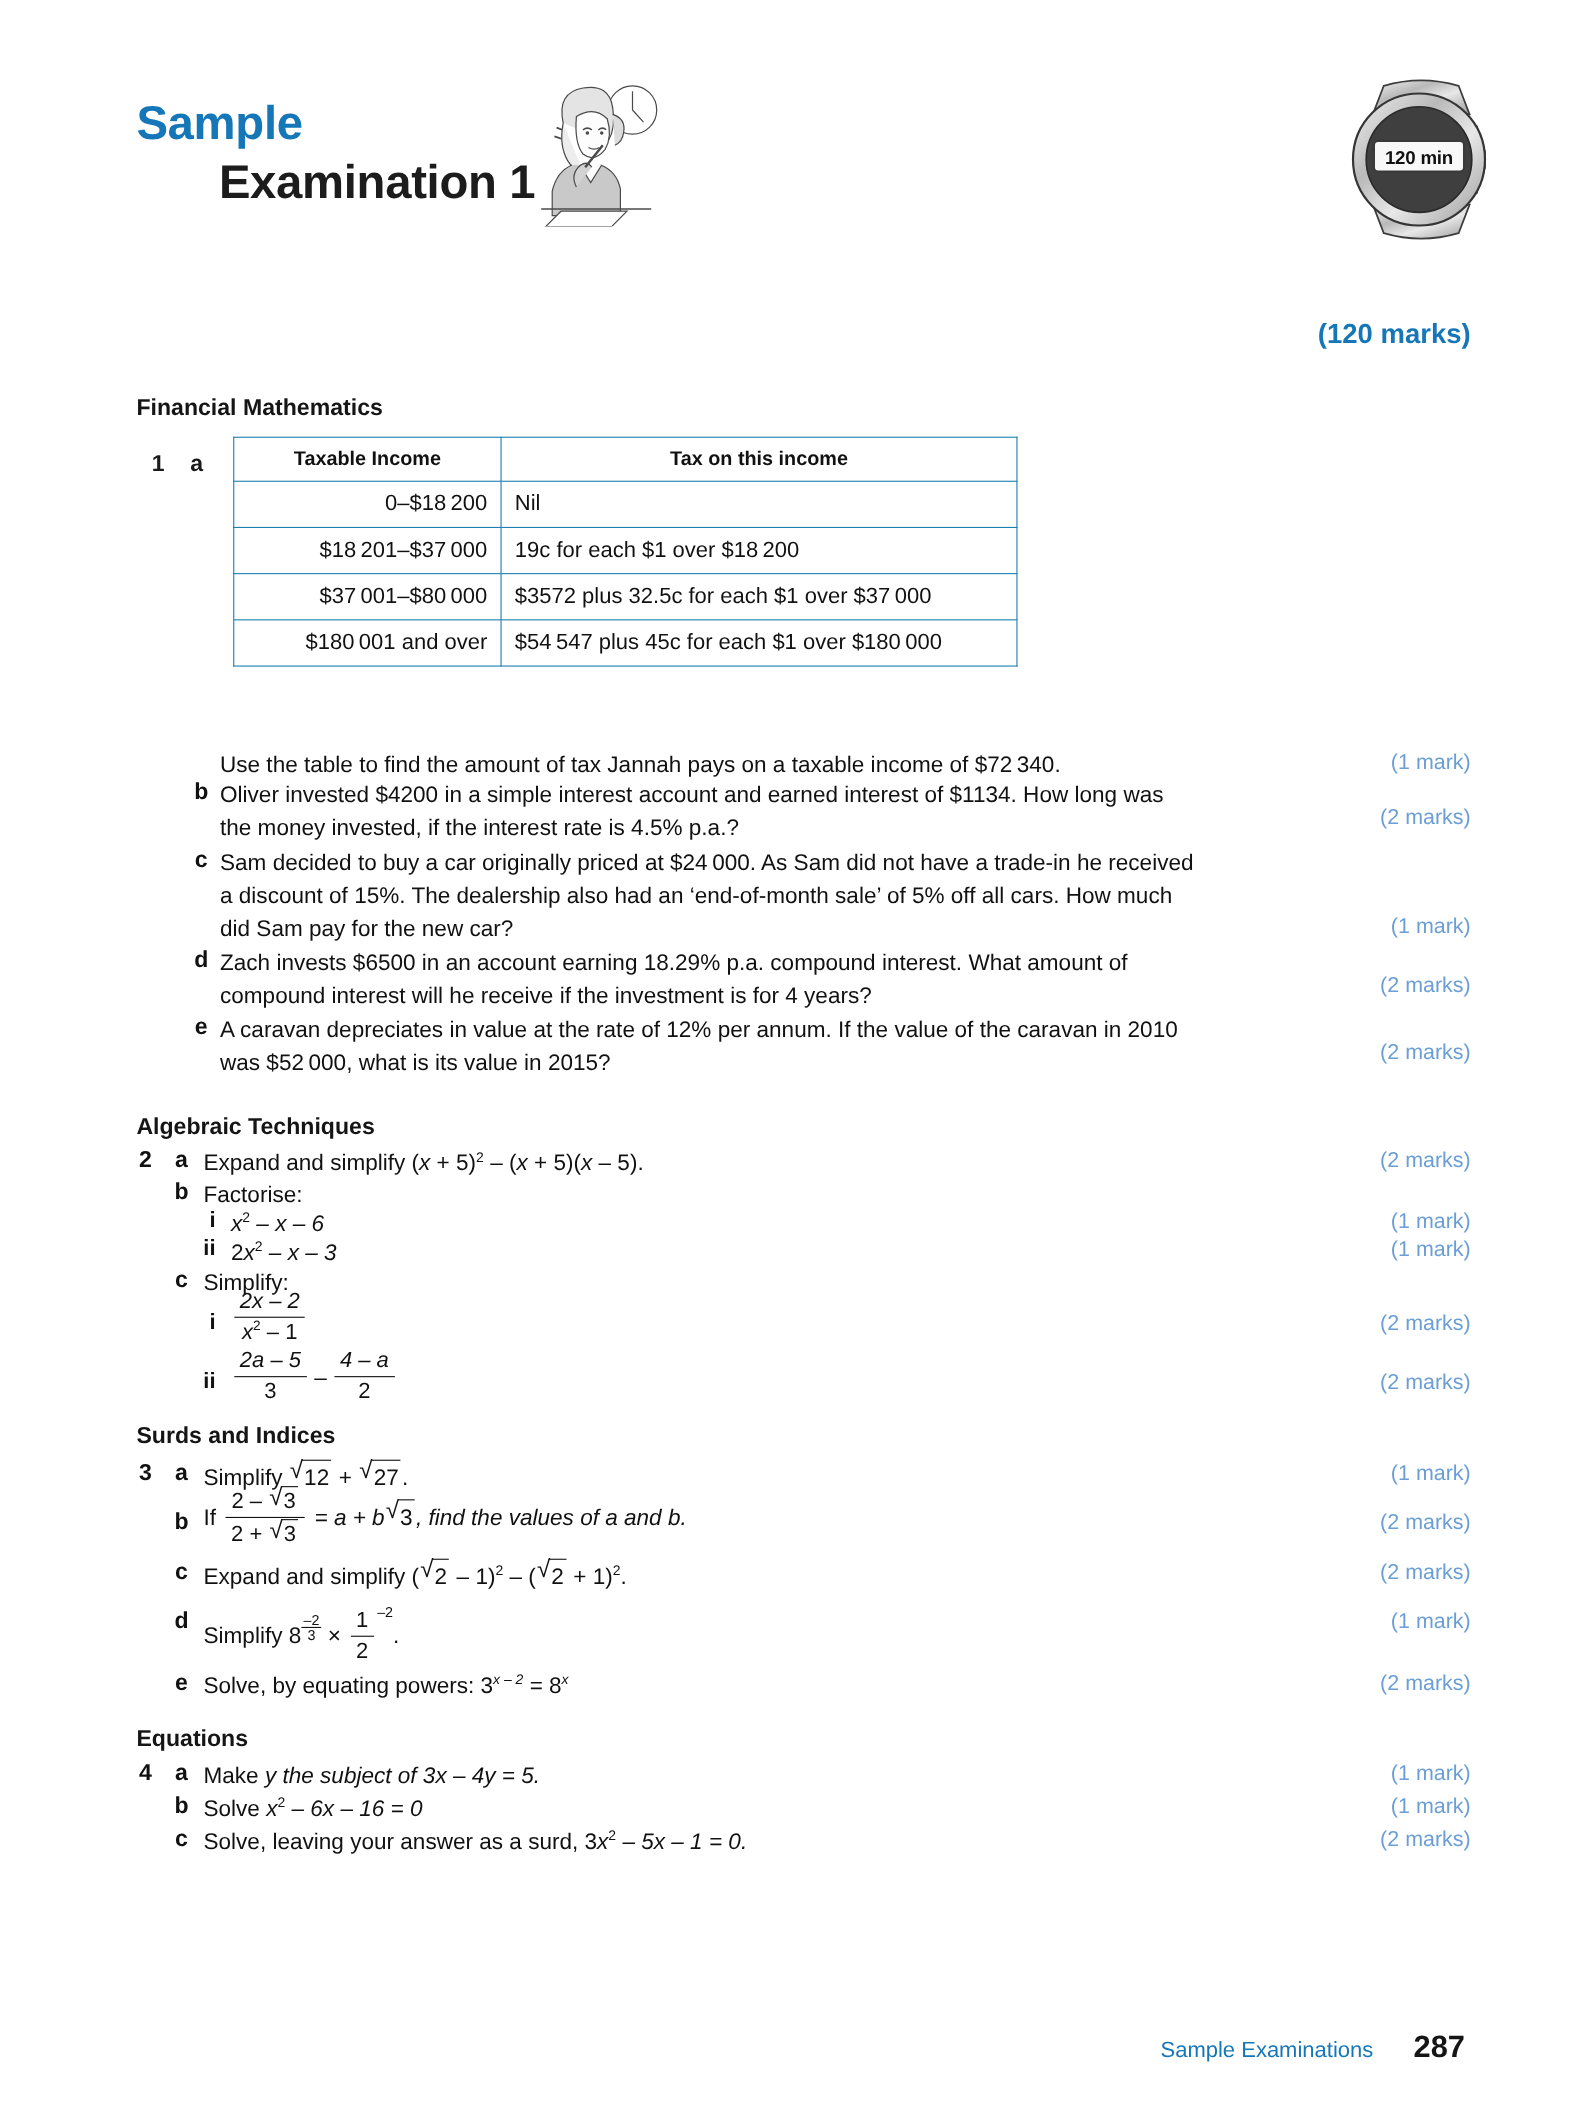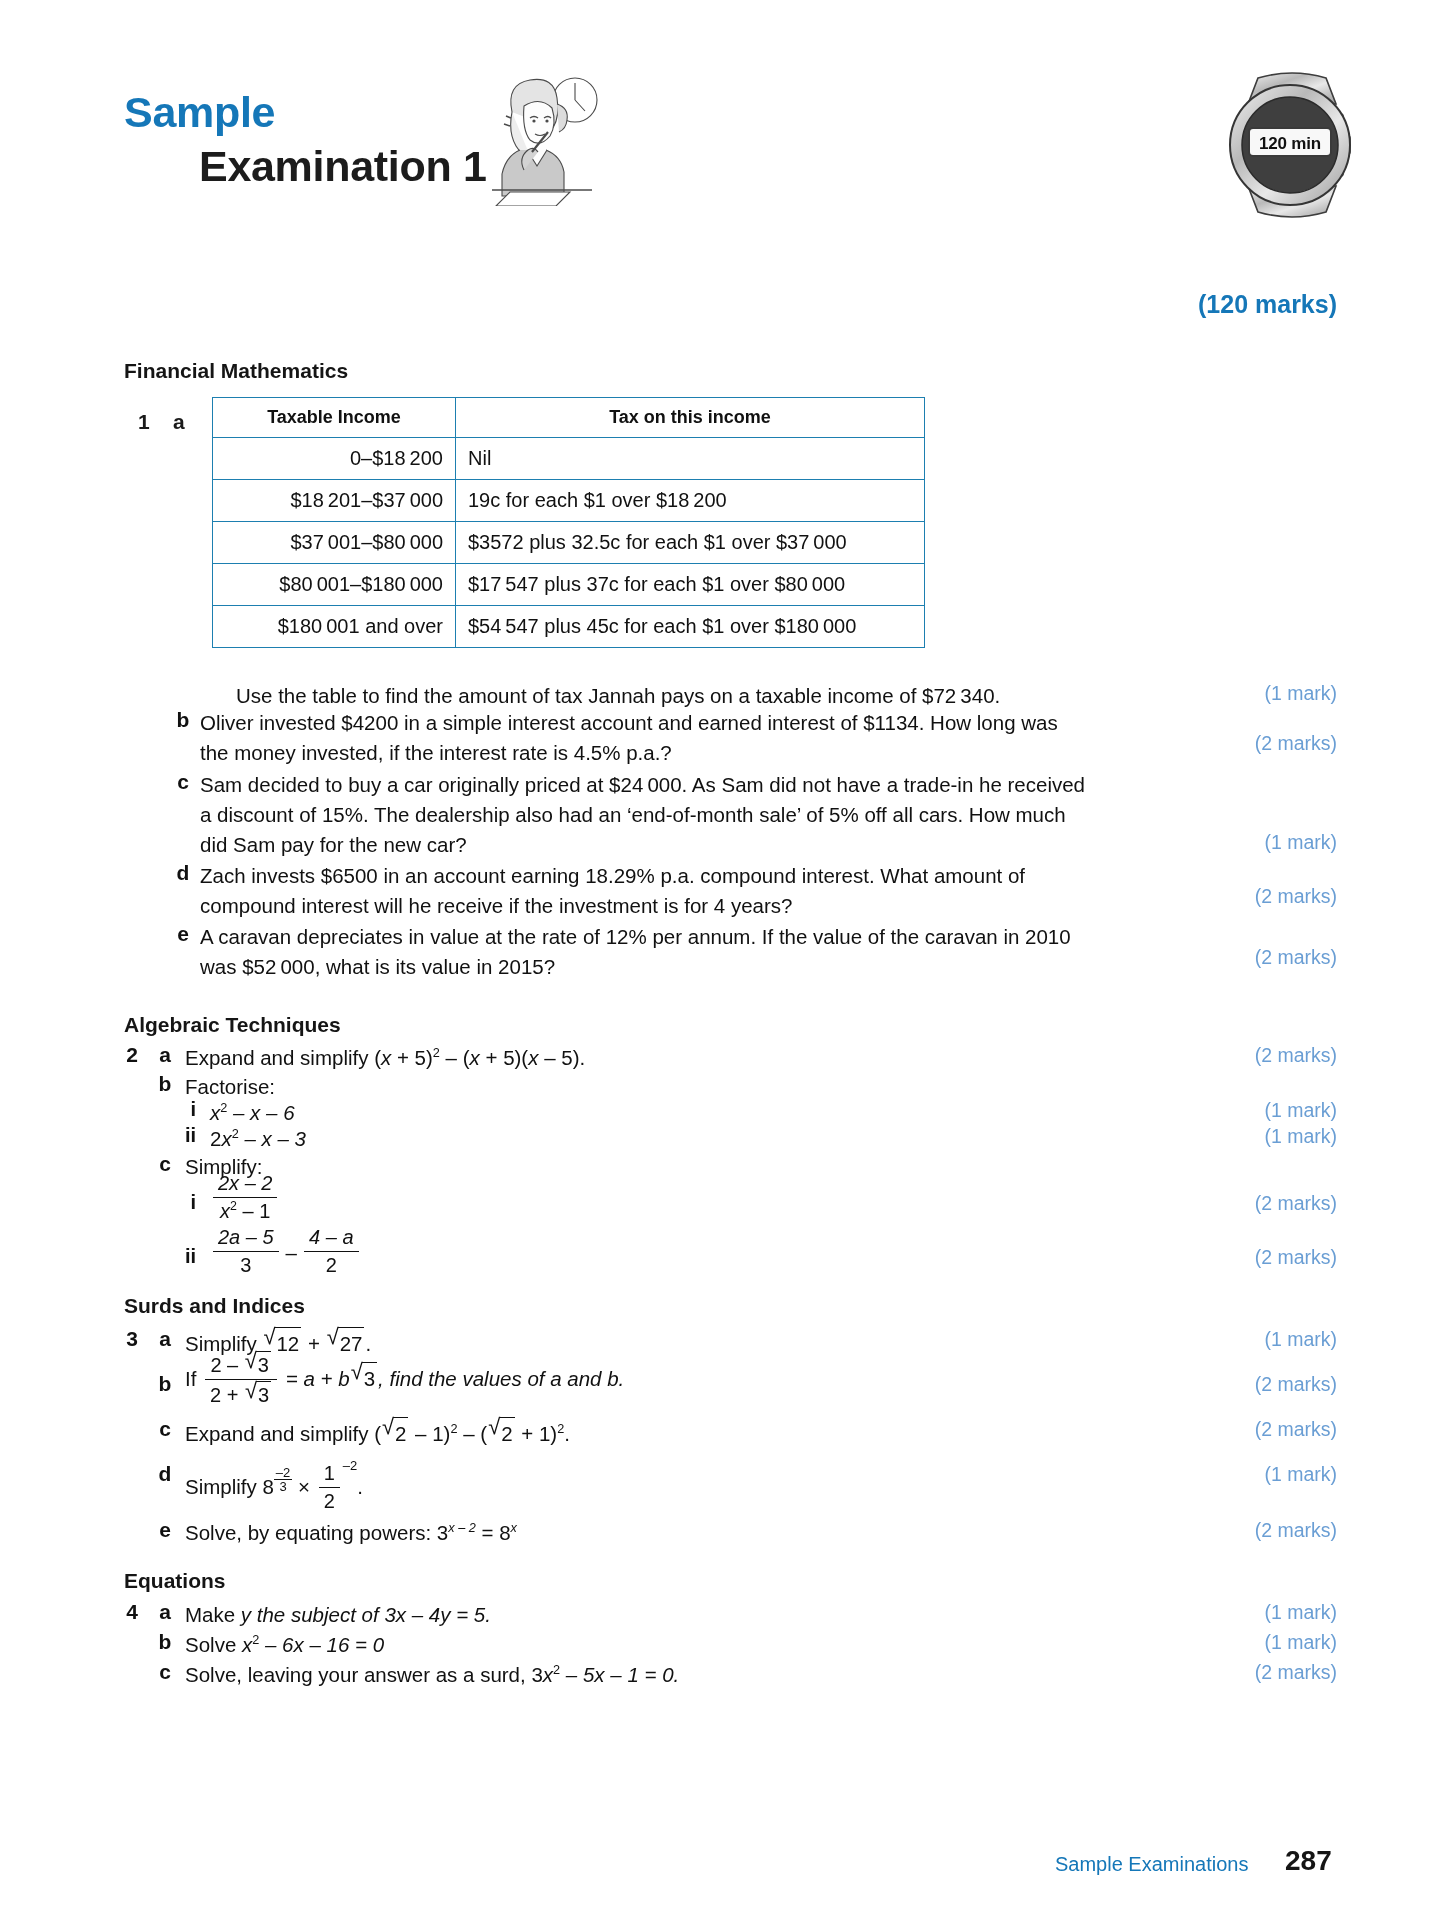--- a/index.html
+++ b/index.html
@@ -312,31 +312,27 @@
     </tr>
     <tr>
       <td class="col-left">$18 201–$37 000</td>
       <td class="col-right">19c for each $1 over $18 200</td>
     </tr>
     <tr>
       <td class="col-left">$37 001–$80 000</td>
       <td class="col-right">$3572 plus 32.5c for each $1 over $37 000</td>
     </tr>
     <tr>
-      <td class="col-left">$80 001–$180 000</td>
-      <td class="col-right">$17 547 plus 37c for each $1 over $80 000</td>
-    </tr>
-    <tr>
       <td class="col-left">$180 001 and over</td>
       <td class="col-right">$54 547 plus 45c for each $1 over $180 000</td>
     </tr>
   </tbody>
     </table>
 
-  <div class="qtext" style="left:200px; top:681px;margin-left:36px;">Use the table to find the amount of tax Jannah pays on a taxable income of $72 340.</div>
+  <div class="qtext" style="left:200px; top:681px;">Use the table to find the amount of tax Jannah pays on a taxable income of $72 340.</div>
   <div class="marks" style="top:682px;">(1 mark)</div>
 
   <div class="qlet" style="left:173px; top:708px;">b</div>
   <div class="qtext" style="left:200px; top:708px;">Oliver invested $4200 in a simple interest account and earned interest of $1134. How long was</div>
   <div class="qtext" style="left:200px; top:738px;">the money invested, if the interest rate is 4.5% p.a.?</div>
   <div class="marks" style="top:732px;">(2 marks)</div>
 
   <div class="qlet" style="left:173px; top:770px;">c</div>
   <div class="qtext" style="left:200px; top:770px;">Sam decided to buy a car originally priced at $24 000. As Sam did not have a trade-in he received</div>
   <div class="qtext" style="left:200px; top:800px;">a discount of 15%. The dealership also had an ‘end-of-month sale’ of 5% off all cars. How much</div>

